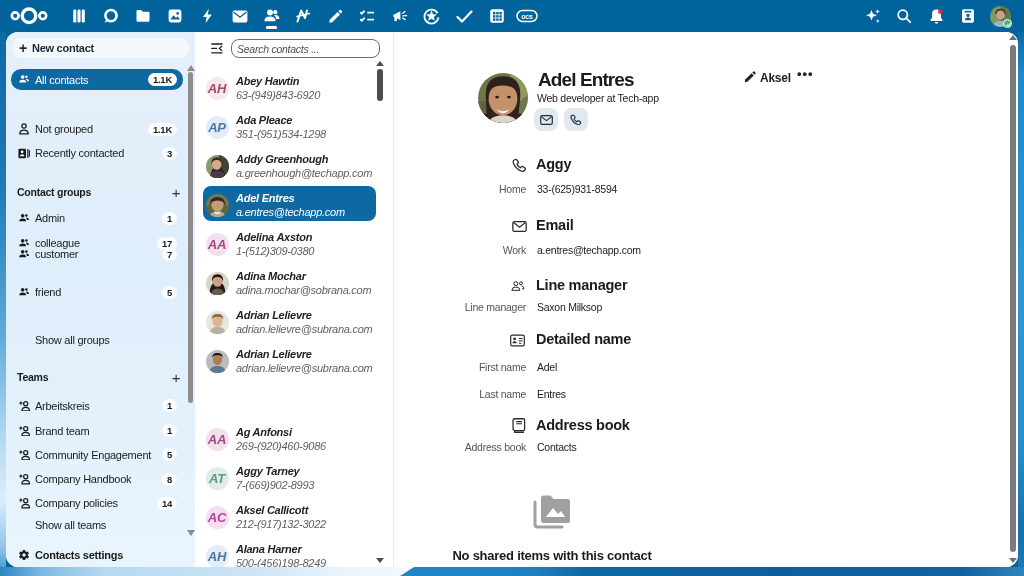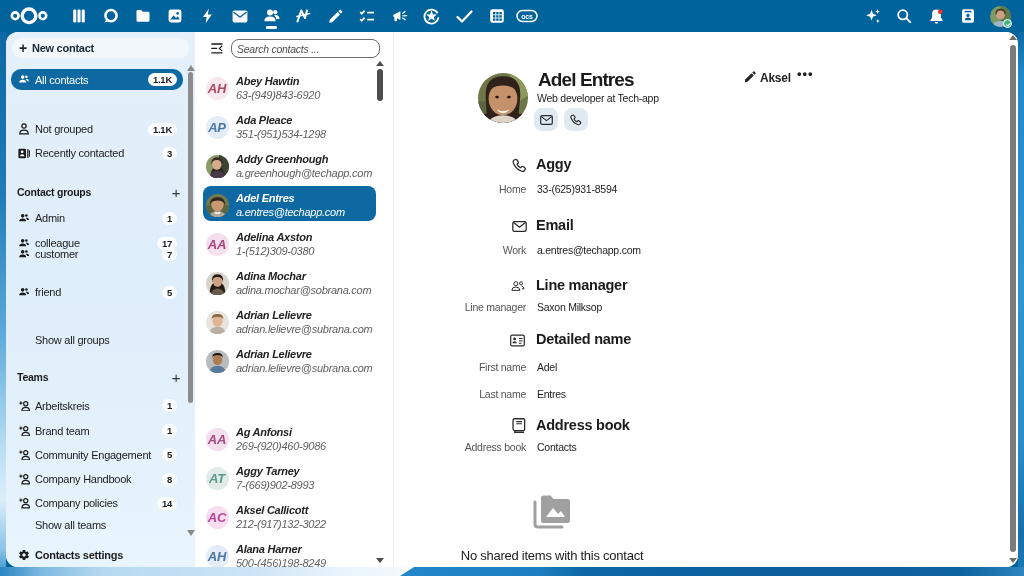--- a/index.html
+++ b/index.html
@@ -613,19 +613,19 @@
       </svg>
     <div class="sect" style="left:141px;top:385px">Address book</div>
     <div class="lbl" style="left:11px;top:409px">Address book</div>
     <div class="val" style="left:142px;top:409px">Contacts</div>
 
     <svg class="abs" style="left:136px;top:462px" width="44" height="36" viewBox="0 0 44 36">
       <path d="M4 8 v22 q0 3 3 3 h24" fill="none" stroke="#a0a0a0" stroke-width="3" stroke-linecap="round"></path>
       <path d="M10 4 q0-2.5 2.5-2.5 h7 l3 3.5 h14 q2.5 0 2.5 2.5 v19 q0 2.5-2.5 2.5 h-24 q-2.5 0-2.5-2.5 Z" fill="#a0a0a0"></path>
       <path d="M15 23 L22 14 L27 20 L30 17 L34 23 Z" fill="#fff"></path>
     </svg>
-    <div class="abs" style="left:7px;top:516px;width:300px;text-align:center;font-size:13px;font-weight:normal;color:#1b1b1b">No shared items with this contact</div>
+    <div class="abs" style="left:7px;top:516px;width:300px;text-align:center;font-size:13px;font-weight:bold;color:#1b1b1b">No shared items with this contact</div>
 
     <div class="abs" style="left:615px;top:13px;width:6px;height:507px;background:#7b7b7b;border-radius:3px"></div>
     <div class="sb-arr" style="left:614px;top:3px;border-left:4px solid transparent;border-right:4px solid transparent;border-bottom:5.5px solid #6e6e6e"></div>
     <div class="sb-arr" style="left:614px;top:526px;border-left:4px solid transparent;border-right:4px solid transparent;border-top:5.5px solid #6e6e6e"></div>
   </div>
 </div>
 
 </body></html>

